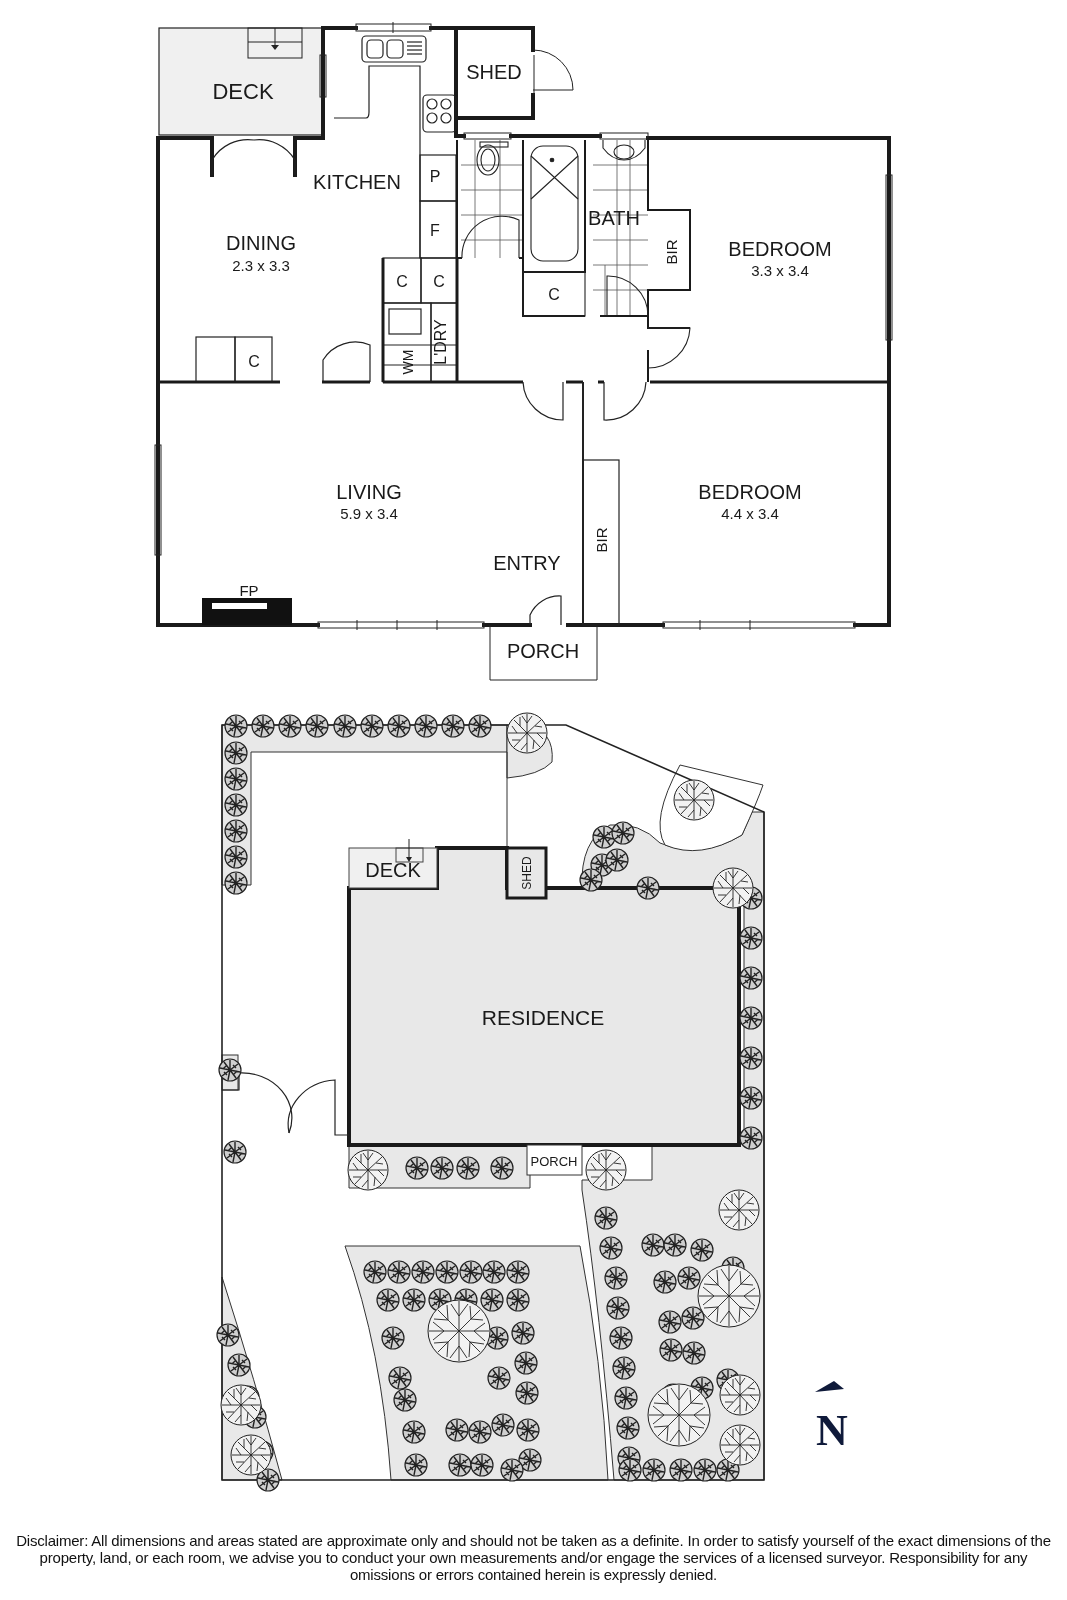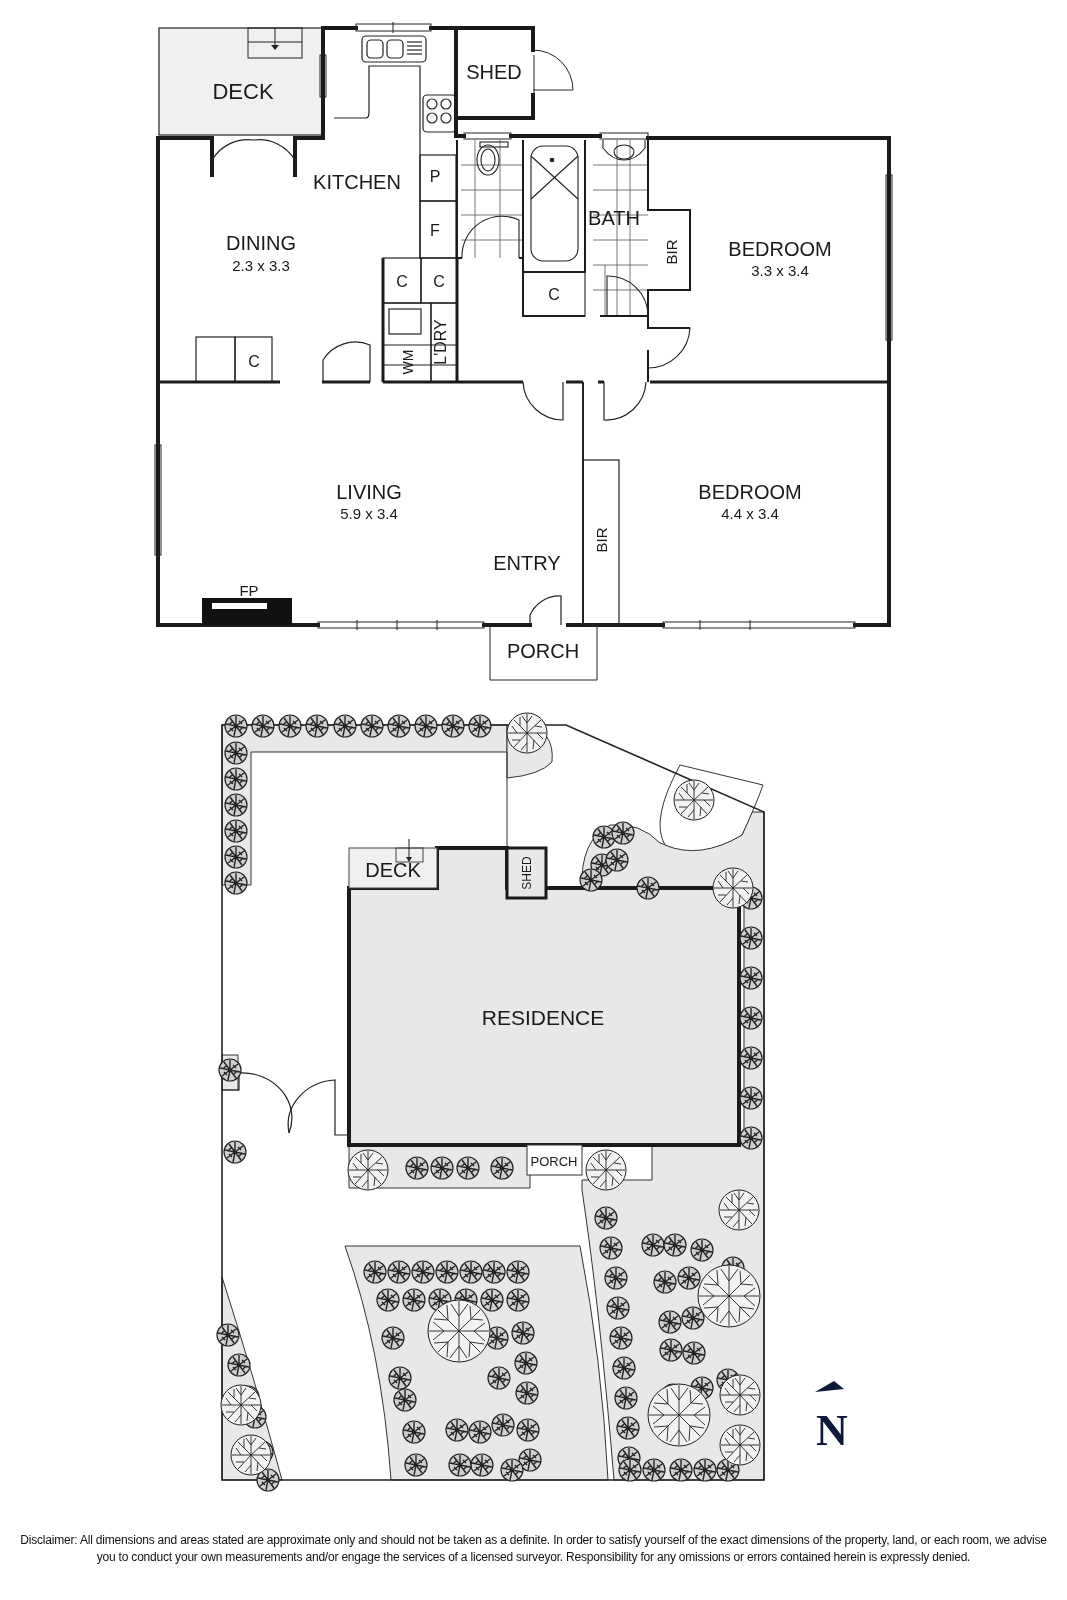--- a/index.html
+++ b/index.html
@@ -1,19 +1,19 @@
 <!DOCTYPE html>
 <html><head>
 <meta charset="utf-8">
 <style>
   html, body { margin:0; padding:0; background:#ffffff; }
   body { width:1067px; height:1600px; position:relative; overflow:hidden; font-family:"Liberation Sans", sans-serif; }
   svg { position:absolute; left:0; top:0; }
   .lbl { font-family:"Liberation Sans", sans-serif; fill:#1a1a1a; }
-  .disclaimer { position:absolute; left:10px; top:1532px; width:1047px; text-align:center; font-family:"Liberation Sans", sans-serif; font-size:12px; line-height:17px; color:#111; letter-spacing:-0.2px; }
+  .disclaimer { position:absolute; left:10px; top:1532px; width:1047px; text-align:center; font-family:"Liberation Sans", sans-serif; font-size:15px; line-height:17px; color:#111; letter-spacing:-0.2px; }
 </style>
 </head>
 <body>
 
 <svg width="1067" height="1600" viewBox="0 0 1067 1600">
   <defs>
 
     <g id="shrub">
       <circle r="11" fill="#cfcfcf" stroke="#222" stroke-width="1.2"></circle>
       <path d="M0 0 L0 -10 M0 0 L8 -6 M0 0 L10 2 M0 0 L6 8 M0 0 L-2 10 M0 0 L-8 6 M0 0 L-10 -2 M0 0 L-6 -8 M-4 -4 L-7 -1 M4 4 L7 1 M3 -5 L6 -2 M-3 5 L-6 2" stroke="#222" stroke-width="1.4" fill="none"></path>

